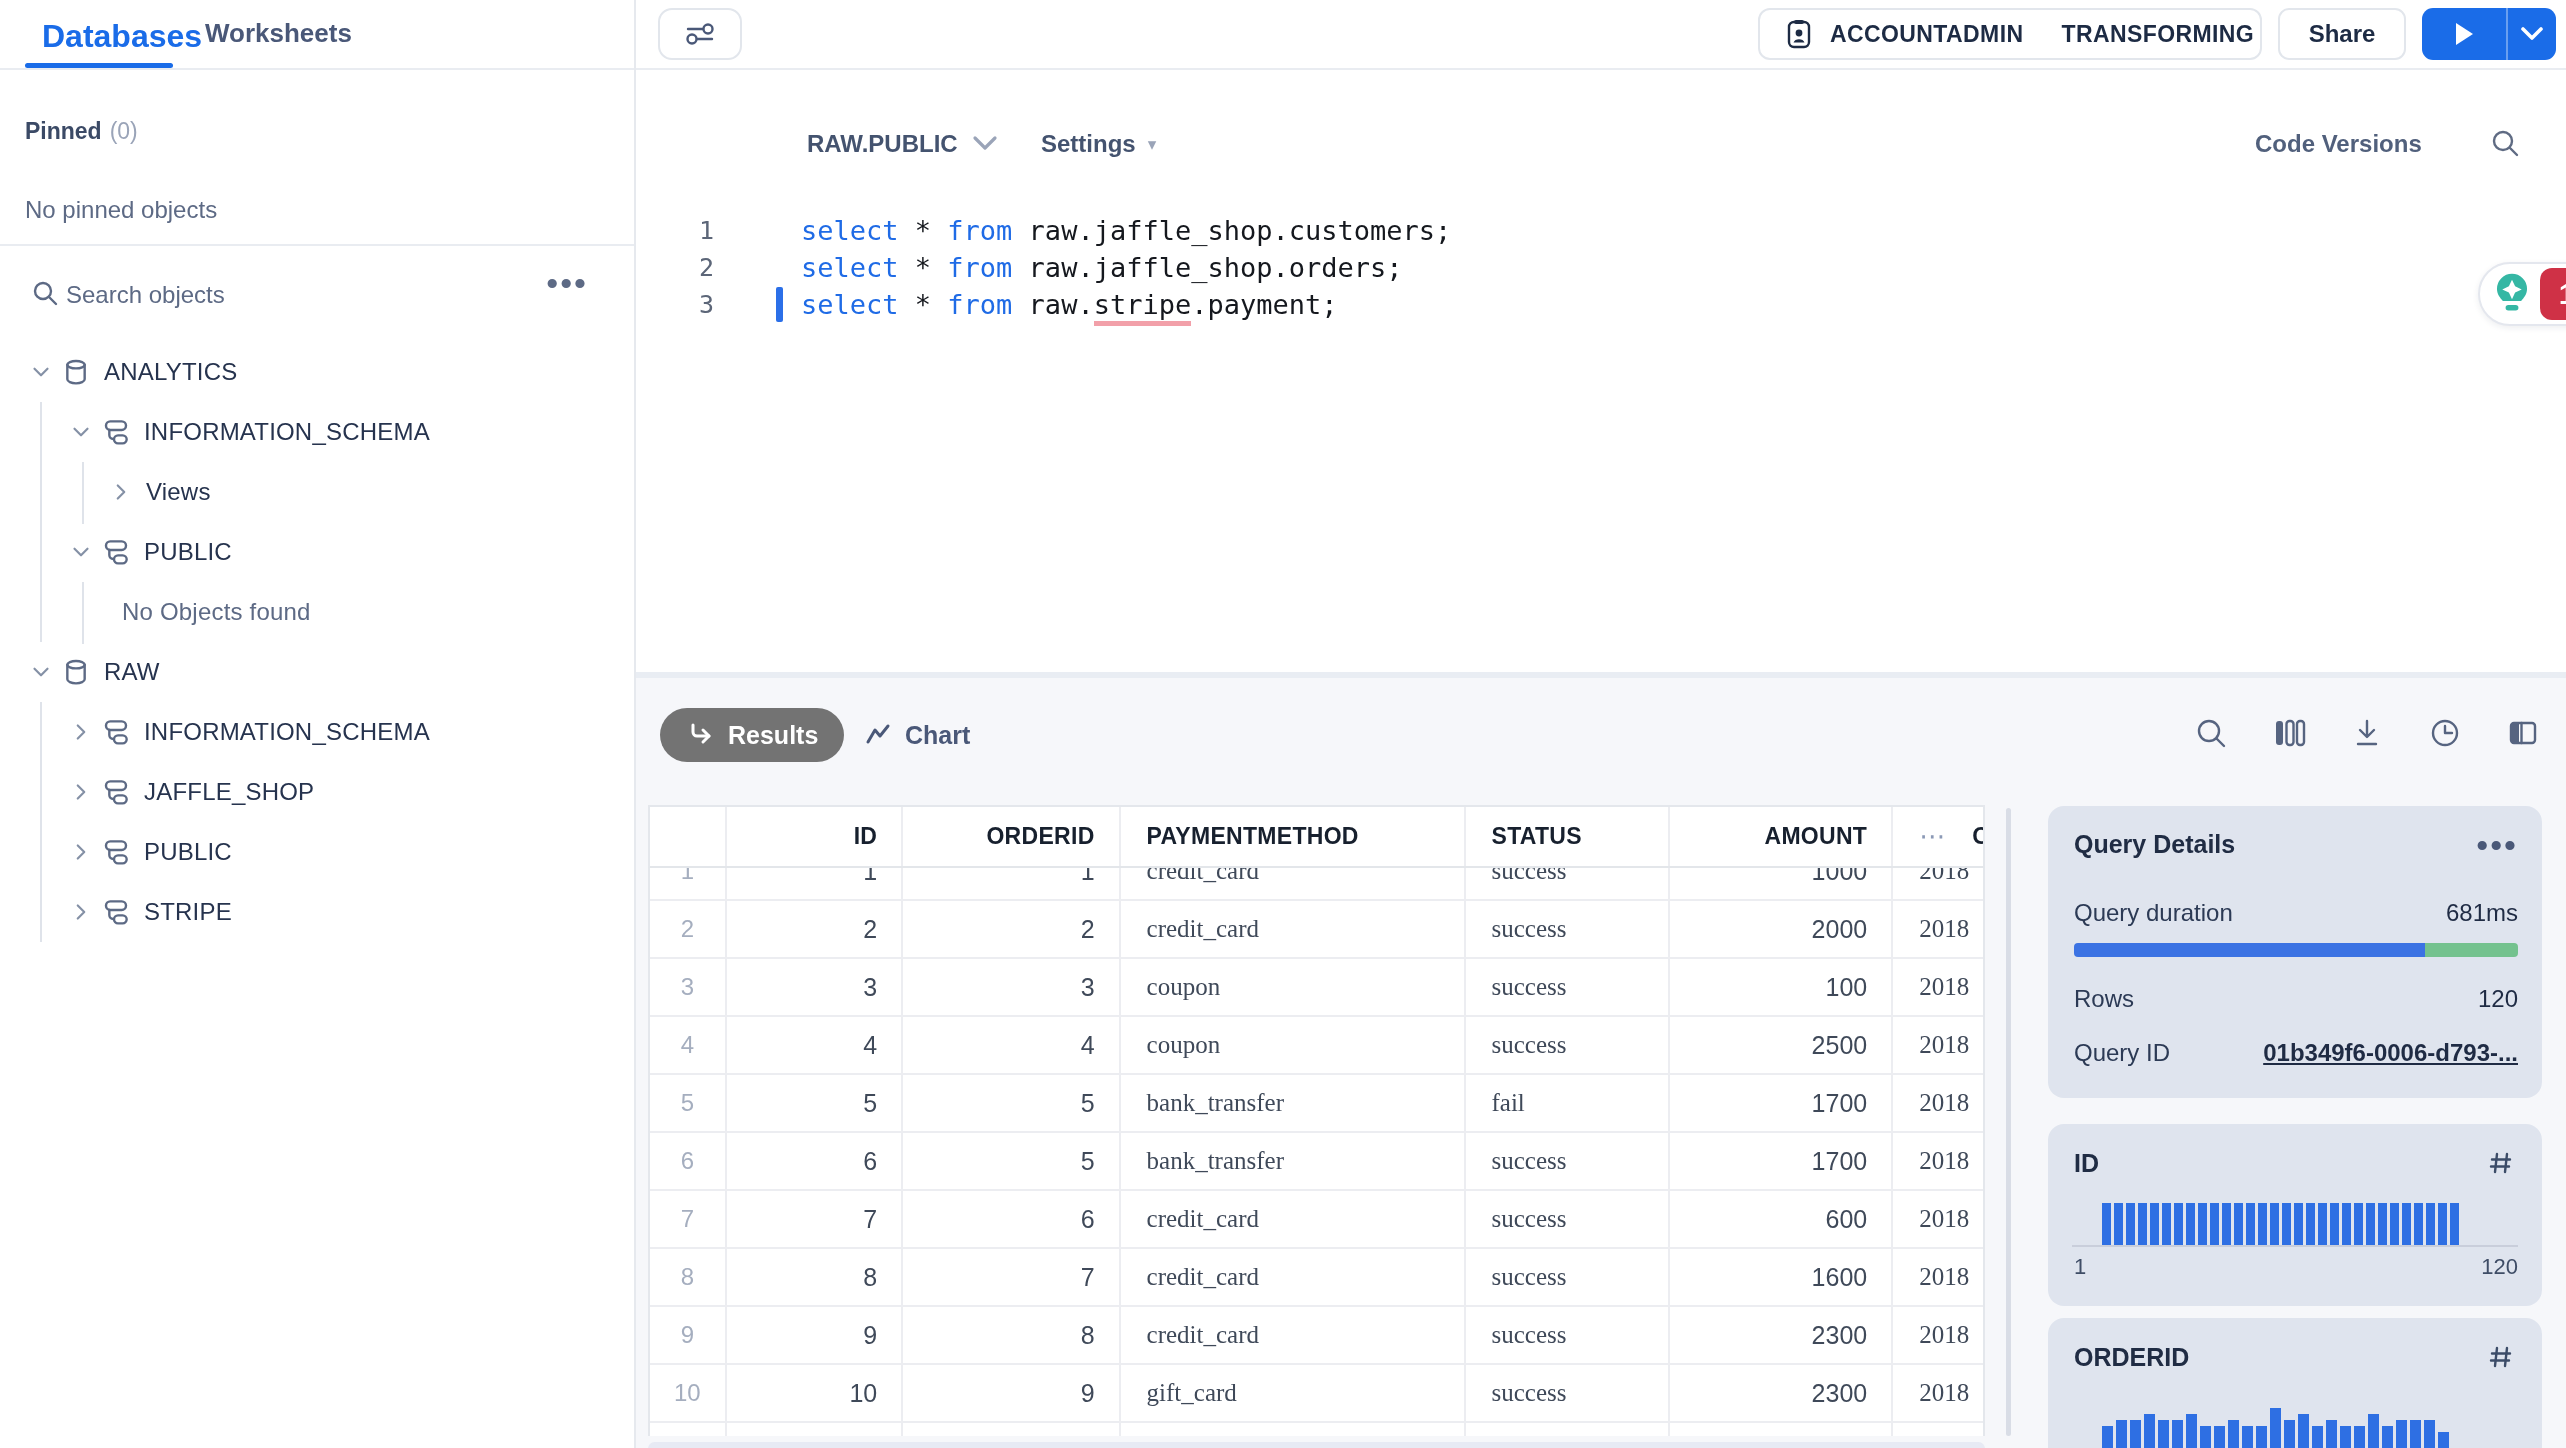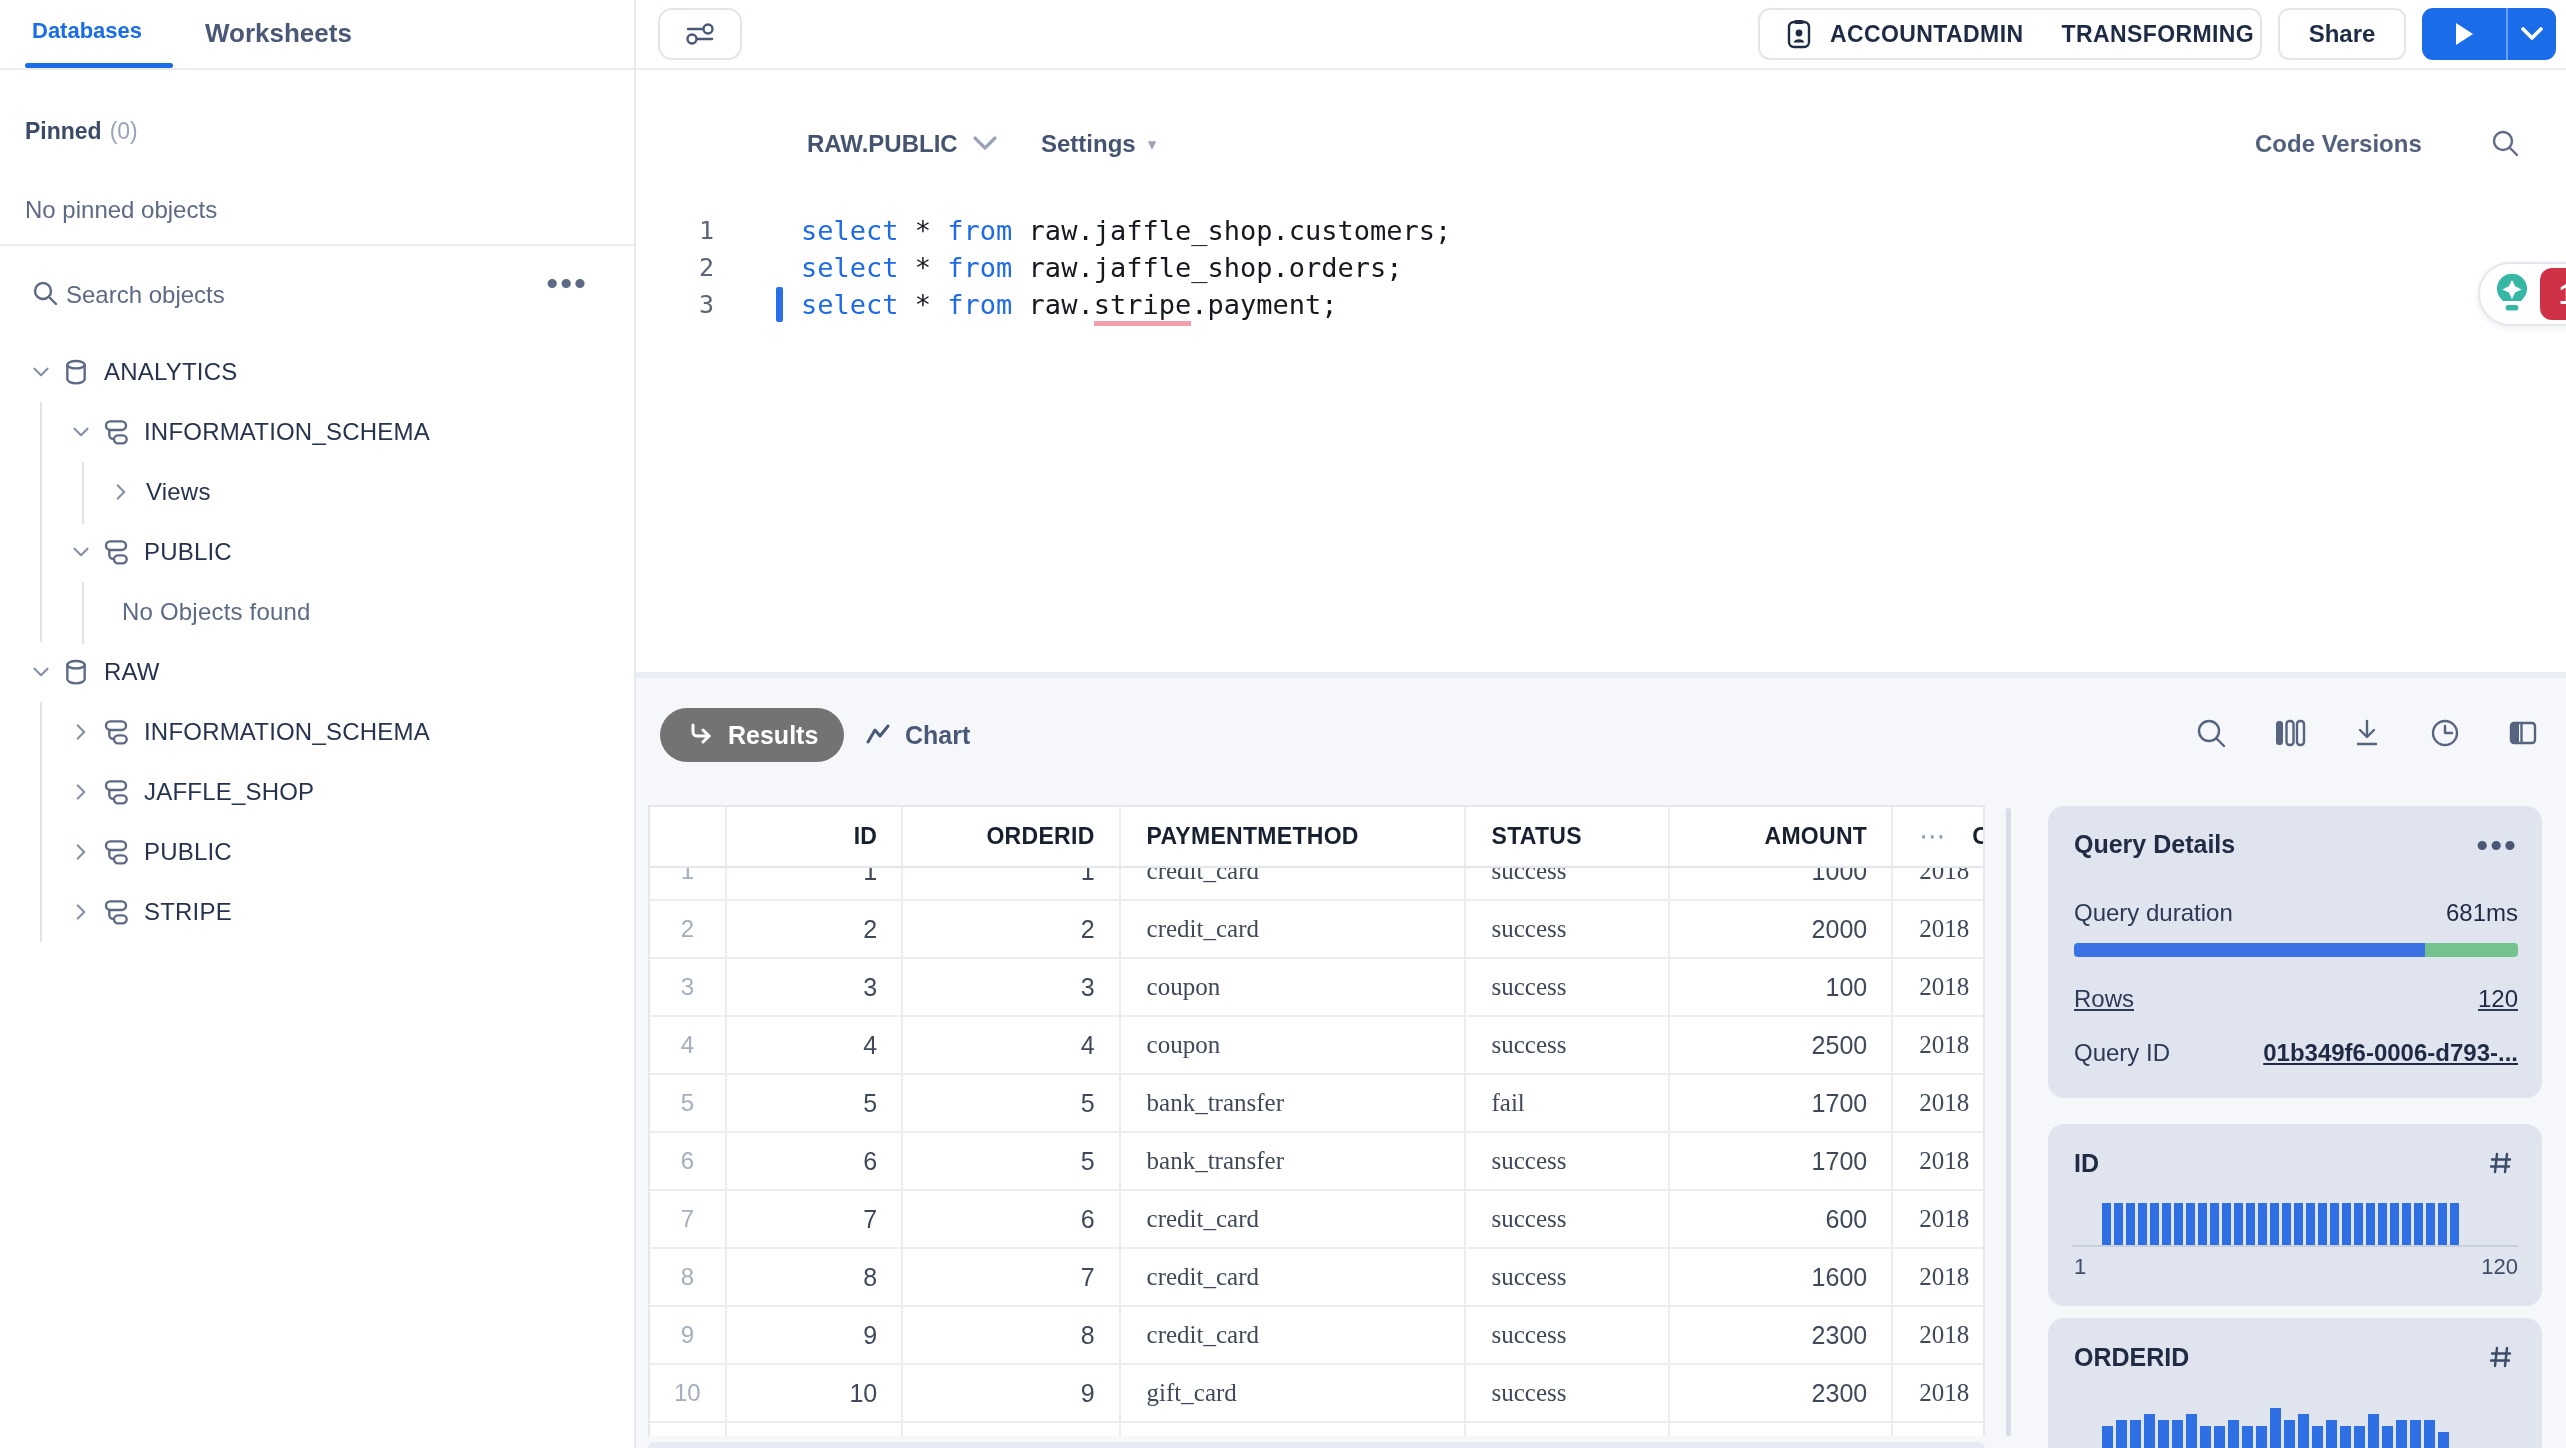--- a/index.html
+++ b/index.html
@@ -5,21 +5,21 @@
   html,body{margin:0;padding:0;background:#ffffff;}
   .app{position:relative;width:2566px;height:1448px;overflow:hidden;background:#fff;
        font-family:"Liberation Sans",sans-serif;color:#1e2b45;}
   svg{display:block}
   .stk{fill:none;stroke:#566480;stroke-width:2.4;stroke-linecap:round;stroke-linejoin:round}
 
   
   .sidebar{position:absolute;left:0;top:0;width:636px;height:1448px;background:#fff;
            border-right:2px solid #e6e9ee;box-sizing:border-box;}
   .side-tabs{position:relative;height:68px;border-bottom:2px solid #e9ecf1;}
-  .tab-db{position:absolute;left:32px;top:18px;font-size:22px;font-weight:700;color:#1a6ce8;cursor:pointer;text-align:right;}
+  .tab-db{position:absolute;left:42px;top:18px;font-size:32px;font-weight:700;color:#1a6ce8;cursor:pointer;text-align:right;}
   .tab-ws{position:absolute;left:205px;top:18px;font-size:26px;font-weight:600;color:#4a5878;cursor:pointer;}
   .tab-underline{position:absolute;left:25px;bottom:0;width:148px;height:5px;background:#1a6ce8;border-radius:3px;}
   .pinned-row{position:absolute;left:25px;top:118px;font-size:23px;font-weight:700;color:#3b4a66;}
   .pinned-count{font-weight:400;color:#9aa4b8;margin-left:8px;}
   .pinned-empty{position:absolute;left:25px;top:196px;font-size:24px;color:#5d6a85;}
   .side-div{position:absolute;left:0;top:244px;width:100%;height:2px;background:#e9ecf1;}
   .search-row{position:absolute;left:0;top:262px;width:100%;height:64px;}
   .search-row .mag{position:absolute;left:30px;top:16px;}
   .search-input{position:absolute;left:64px;top:10px;width:400px;height:44px;border:none;outline:none;
         font-size:24px;color:#2a3750;font-family:"Liberation Sans",sans-serif;background:transparent;}
@@ -116,21 +116,21 @@
 
   
   .card{position:absolute;left:1412px;width:494px;background:#dfe4ee;border-radius:16px;box-sizing:border-box;}
   .card-title{font-size:25px;font-weight:600;color:#202c44;}
   .qd{top:128px;height:292px;}
   .qd-head{display:flex;justify-content:space-between;align-items:center;padding:24px 24px 0 26px;}
   .qd-dots{font-size:34px;color:#4a5878;letter-spacing:2px;line-height:20px;cursor:pointer;}
   .qd-row{display:flex;justify-content:space-between;margin:0 24px 0 26px;font-size:24px;color:#2c3a55;}
   .qd-row .v{color:#1f2b44;}
   .qd-row.m1{margin-top:40px;}
-  .qd-row.m2{margin-top:28px;text-decoration:underline;}
+  .qd-row.m2{margin-top:28px;}
   .qd-row.m3{margin-top:26px;}
   .qd-bar{display:flex;height:14px;border-radius:4px;overflow:hidden;margin:16px 24px 0 26px;}
   .qd-bar .b{background:#3b72e3;}
   .qd-bar .g{background:#74c28e;}
   .qid-link{font-weight:600;color:#1b2949;text-decoration:underline;cursor:pointer;}
   .hist-card .hhead{display:flex;justify-content:space-between;align-items:center;padding:22px 24px 0 26px;}
   .hist-wrap{position:absolute;left:24px;right:24px;border-bottom:2px solid #c9cedb;display:flex;align-items:flex-end;}
   .hist-bars{display:flex;align-items:flex-end;gap:3px;margin-left:30px;}
   .hist-bars .bar{background:#2e6fe3;width:9px;}
   .hist-labels{position:absolute;left:26px;right:24px;display:flex;justify-content:space-between;

